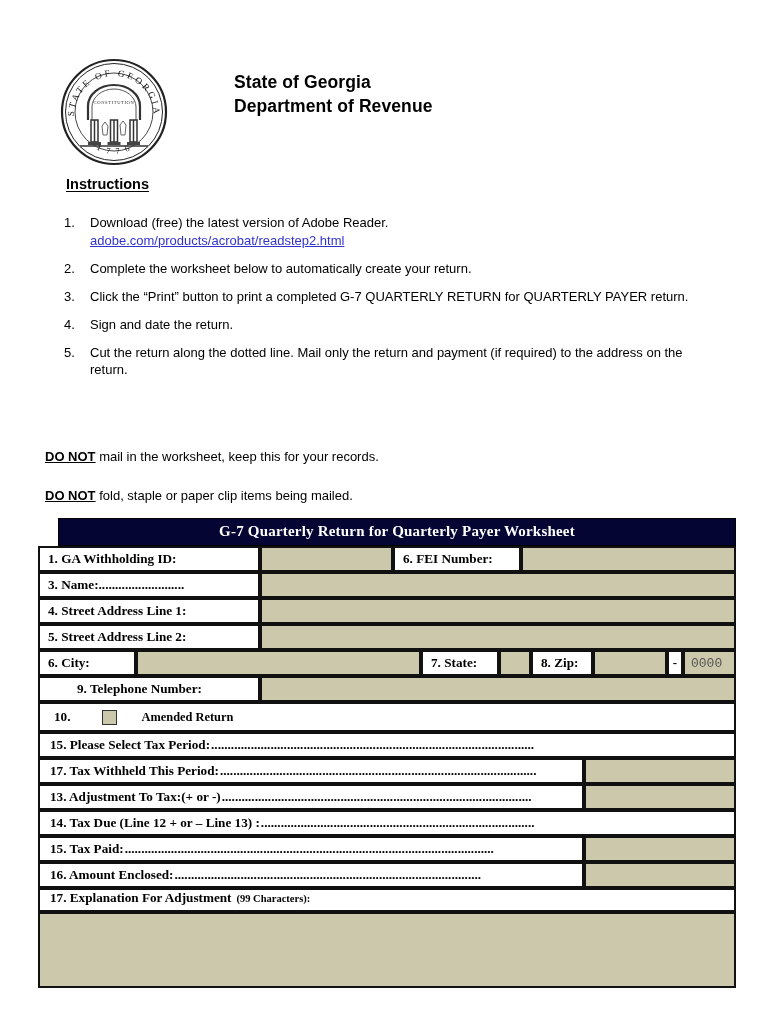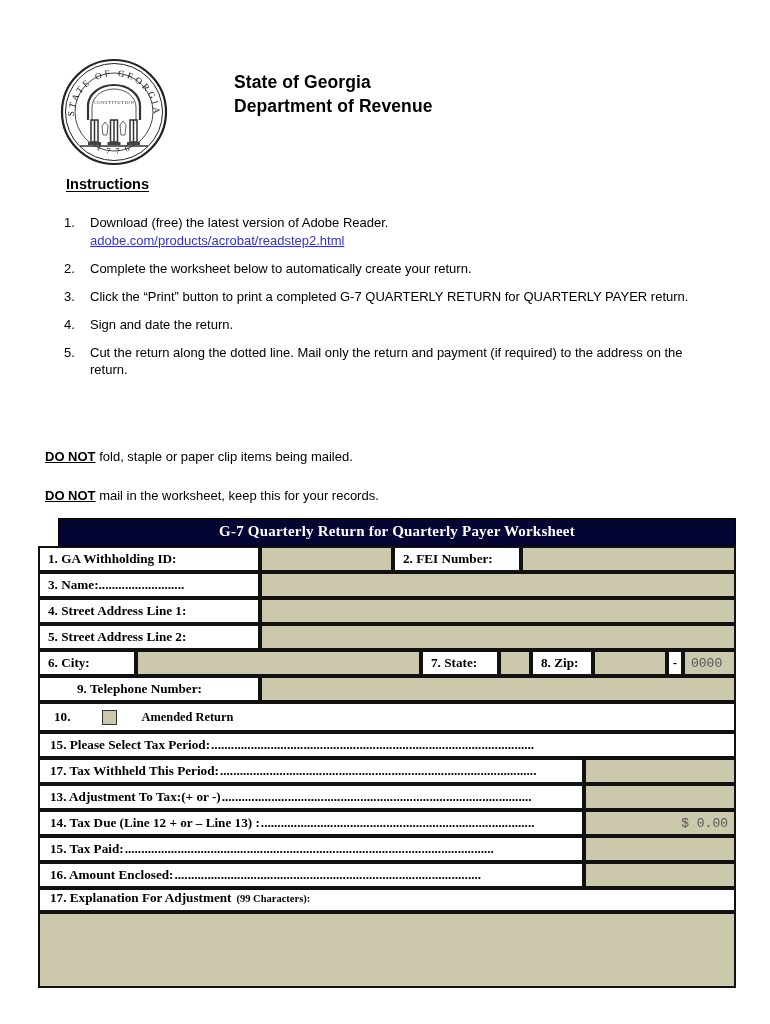--- a/index.html
+++ b/index.html
@@ -319,35 +319,35 @@
       <span class="step-body">Sign and date the return.</span>
     </div>
     <div class="step" style="margin-top:6px;">
       <span class="step-num">5.</span>
       <span class="step-body">Cut the return along the dotted line. Mail only the return and payment (if required) to the address on the return.</span>
     </div>
   </div>
 
   <div class="donot-block">
     <div class="donot-line">
+      <span class="donot-strong">DO NOT</span><span> mail in the worksheet, keep this for your records.</span>
+    </div>
+    <div class="donot-line">
       <span class="donot-strong">DO NOT</span><span> fold, staple or paper clip items being mailed.</span>
-    </div>
-    <div class="donot-line">
-      <span class="donot-strong">DO NOT</span><span> mail in the worksheet, keep this for your records.</span>
     </div>
   </div>
 
   <div class="worksheet">
 
     <div class="title-bar">G-7 Quarterly Return for Quarterly Payer Worksheet</div>
 
     <div class="wrow">
       <div class="cell lbl" style="width:222px;text-align:right;">1.   GA Withholding ID:</div>
       <div class="field" style="width:133px;"></div>
-      <div class="cell lbl" style="width:128px;">2. FEI Number:</div>
+      <div class="cell lbl" style="width:128px;">6. FEI Number:</div>
       <div class="field" style="flex:1 1 auto;"></div>
     </div>
 
     <div class="wrow">
       <div class="cell lbl" style="width:222px;">3.   Name:..........................</div>
       <div class="field" style="flex:1 1 auto;"></div>
     </div>
 
     <div class="wrow">
       <div class="cell lbl" style="width:222px;">4.   Street Address Line 1:</div>
@@ -402,21 +402,20 @@
         <span class="dots">..............................................................................................</span>
       </div>
       <div class="field" style="width:152px;"></div>
     </div>
 
     <div class="wrow">
       <div class="linelabel" style="flex:1 1 auto;">
         <span>14. Tax Due (Line 12 + or – Line 13) :</span>
         <span class="dots">...................................................................................</span>
       </div>
-      <div class="field right" style="width:152px;">$ 0.00</div>
     </div>
 
     <div class="wrow">
       <div class="linelabel" style="flex:1 1 auto;">
         <span>15. Tax Paid:</span>
         <span class="dots">................................................................................................................</span>
       </div>
       <div class="field" style="width:152px;"></div>
     </div>
 

